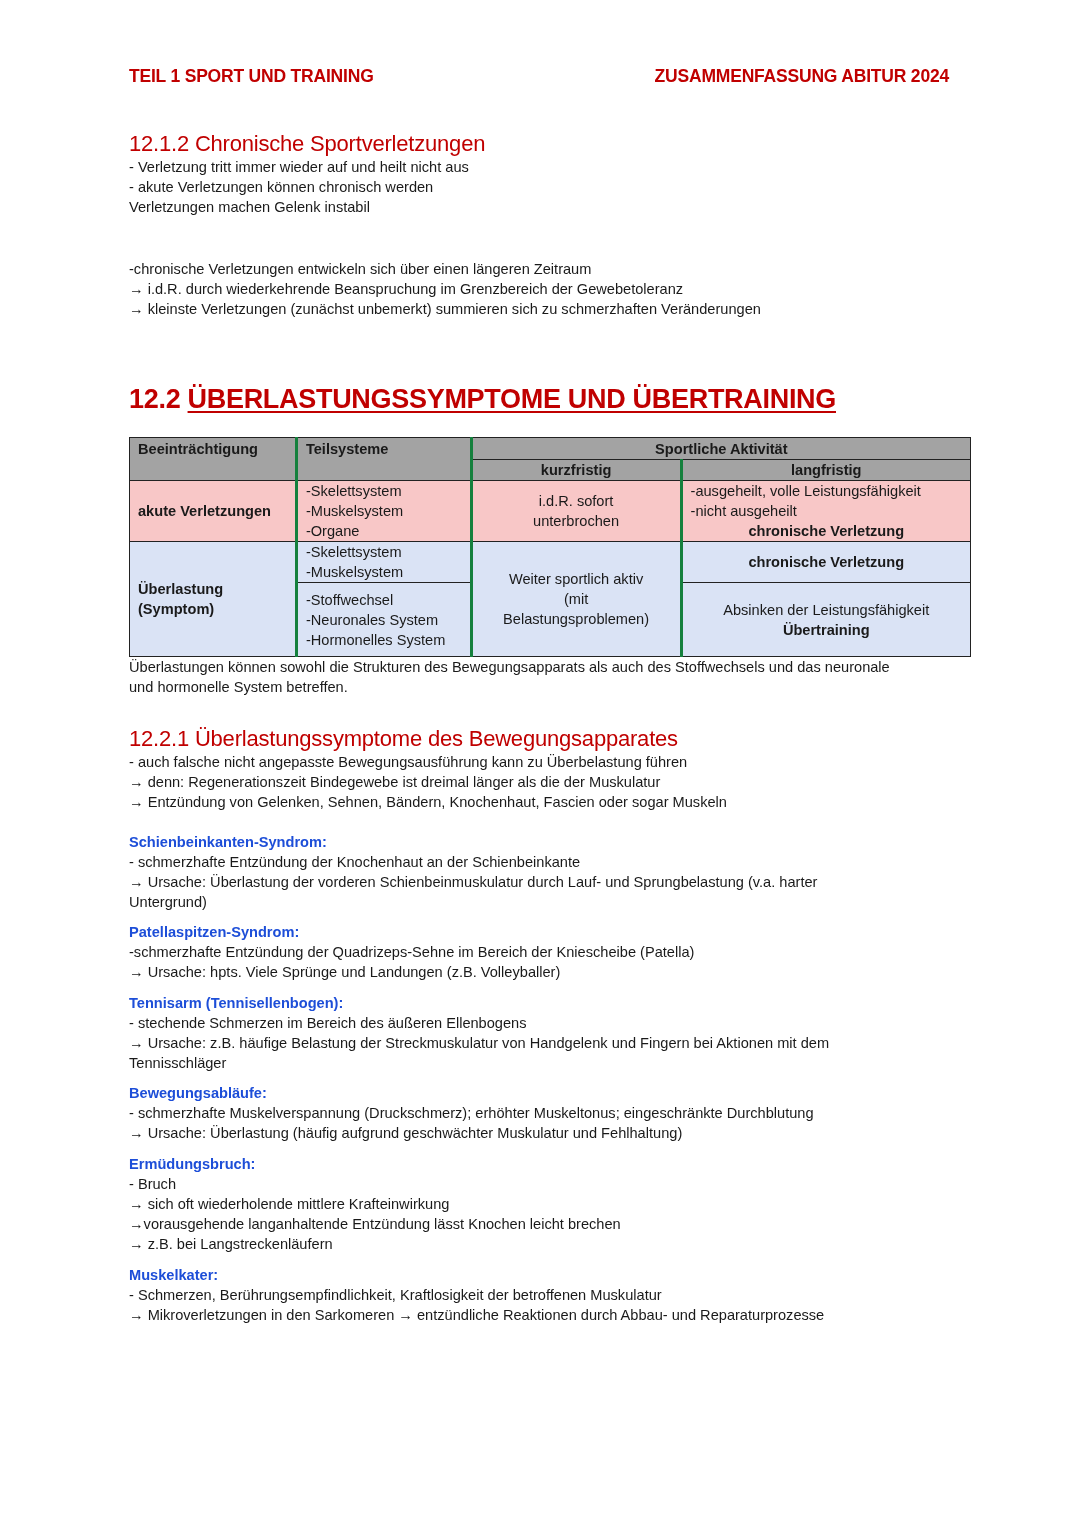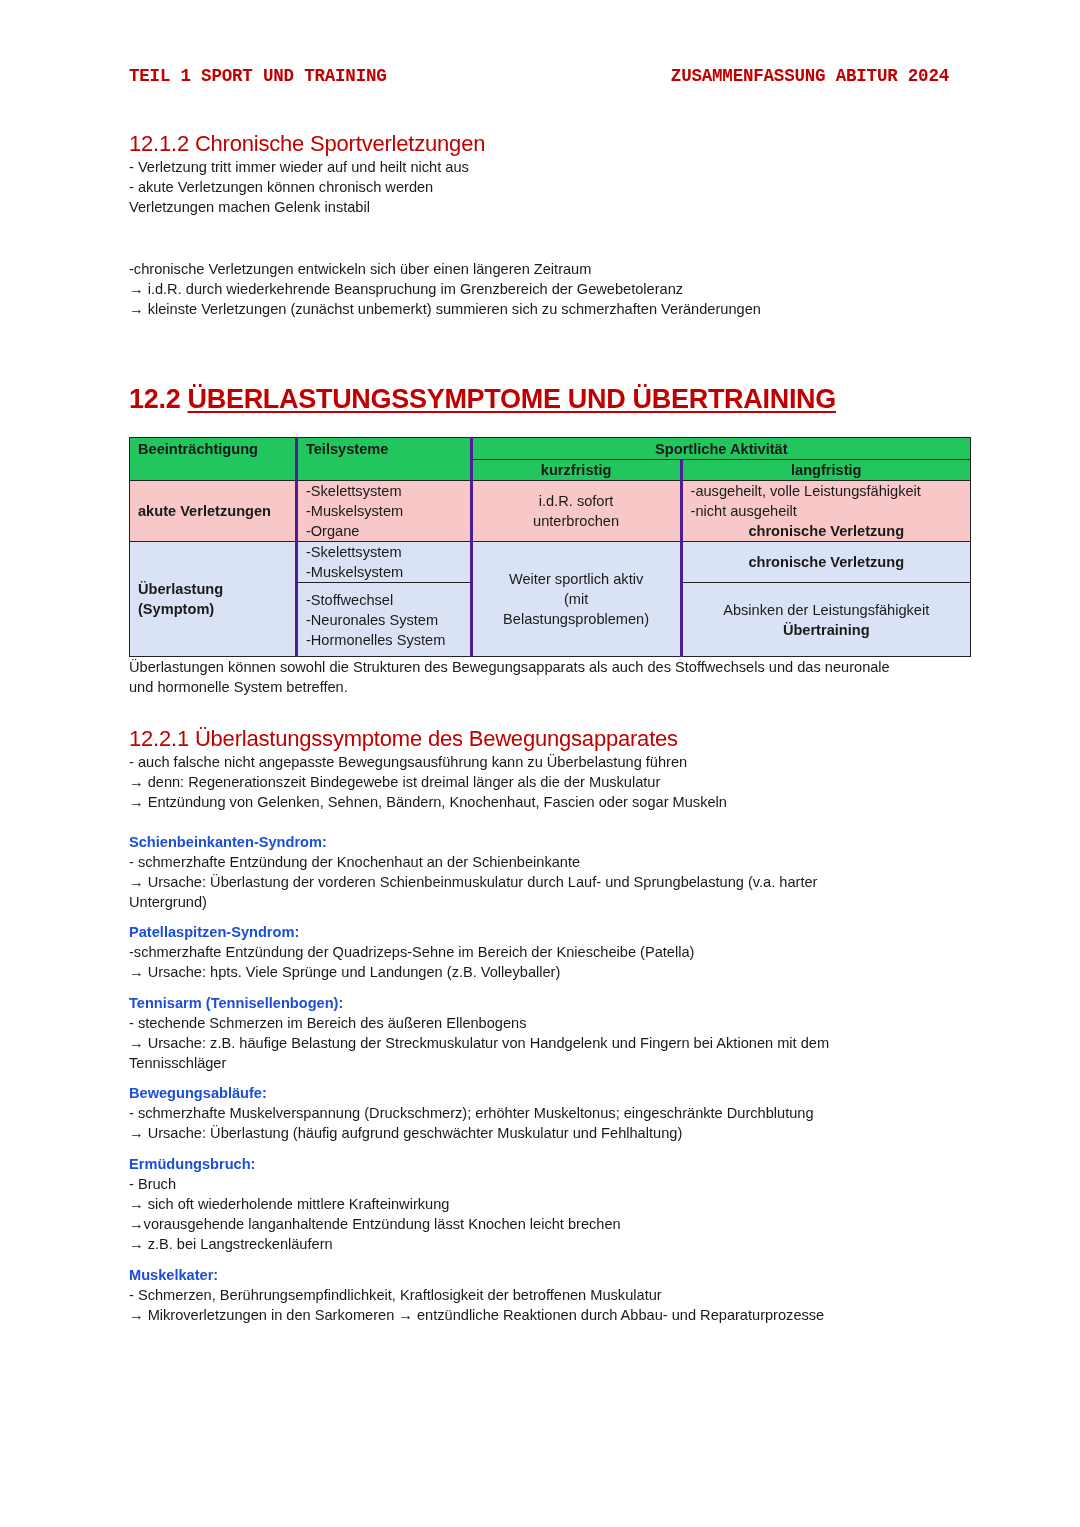--- a/index.html
+++ b/index.html
@@ -6,43 +6,43 @@
     html, body { width: 1080px; height: 1527px; background: #ffffff; }
     body {
       font-family: "Liberation Sans", "DejaVu Sans", sans-serif;
       color: #1a1a1a;
       position: relative;
     }
 
     .running-head {
       position: absolute; top: 66px; left: 129px; width: 820px;
       display: flex; justify-content: space-between;
-      color: #c00000; font-weight: bold; font-size: 17.5px; letter-spacing: -0.2px; font-family: Liberation Mono, monospace;
+      color: #c00000; font-weight: bold; font-size: 17.5px; letter-spacing: -0.2px;
     }
 
     .h2 { color: #c00000; font-weight: normal; font-size: 22px; line-height: 26px; letter-spacing: -0.2px; }
     .h3 { color: #c00000; font-weight: bold; font-size: 18px; line-height: 22px; }
     .h1 { color: #c00000; font-weight: bold; font-size: 27px; line-height: 32px; letter-spacing: -0.3px; }
     .h1 u { text-decoration: underline; text-decoration-thickness: 2px; text-underline-offset: 3px; }
 
     .line { font-size: 14.6px; line-height: 20px; color: #1a1a1a; white-space: nowrap; }
     .label { font-size: 14.6px; line-height: 20px; font-weight: bold; color: #1d4ed8; }
 
     .block { position: absolute; left: 129px; width: 842px; }
 
     
     table.grid {
       position: absolute; left: 129px; top: 437px; width: 842px;
       border-collapse: collapse; font-size: 14.6px; line-height: 20px;
     }
     table.grid td {
       border: 1.5px solid #222; padding: 0 8px; vertical-align: middle;
     }
-    table.grid .thick-l { border-left: 3px solid #4c1d95; }
-    .bg-head { background: #22c55e; }
+    table.grid .thick-l { border-left: 3px solid #15803d; }
+    .bg-head { background: #a3a3a3; }
     .bg-red { background: #f8c7c7; }
     .bg-blue { background: #dae3f5; }
     .center { text-align: center; }
     .bold { font-weight: bold; }
   </style>
 </head>
 <body>
 
 <div class="running-head">
   <span>TEIL 1 SPORT UND TRAINING</span>

